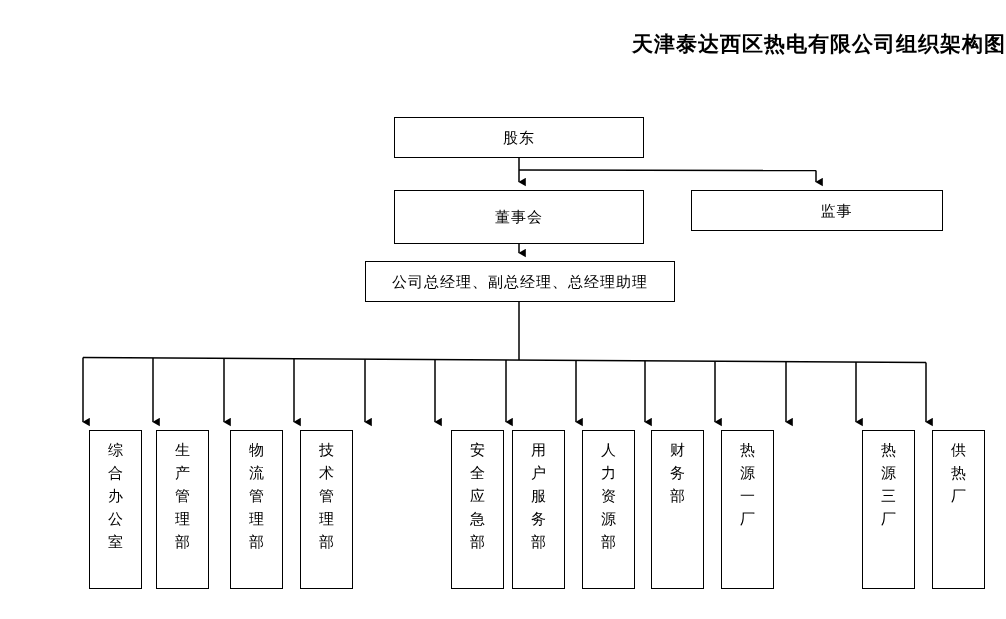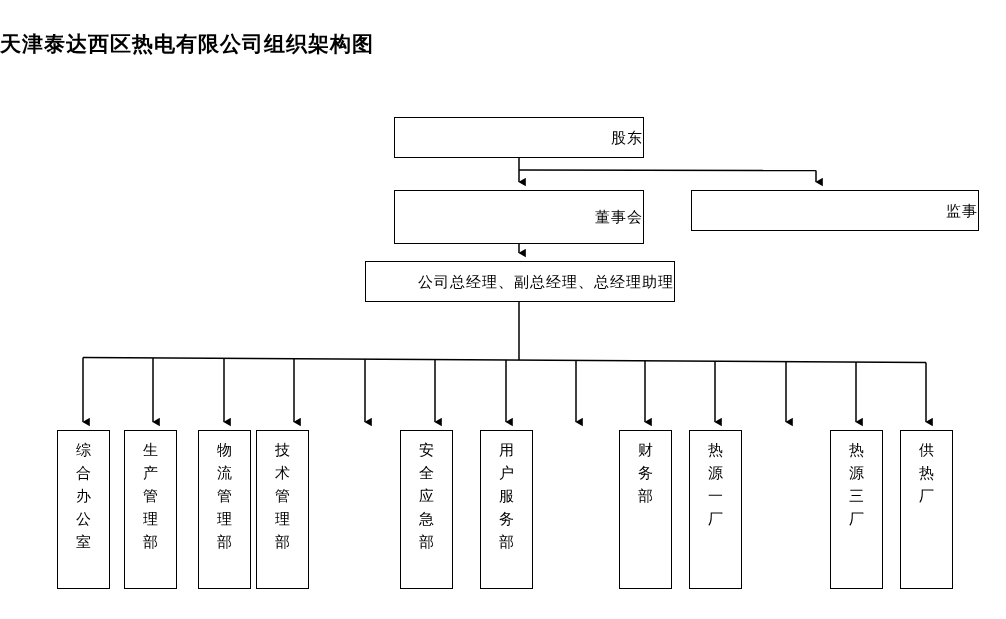--- a/index.html
+++ b/index.html
@@ -33,21 +33,21 @@
     height: 619px;
     z-index: 1;
   }
 
   
   .chart-title {
     position: absolute;
     left: 0;
     top: 30px;
     width: 1006px;
-    text-align: left;
+    text-align: right;
     font-family: "DejaVu Serif", "Liberation Serif", serif;
     font-size: 21px;
     font-weight: bold;
     letter-spacing: 1px;
     line-height: 28px;
     white-space: nowrap;
     z-index: 3;
   }
 
   
@@ -56,51 +56,52 @@
     box-sizing: border-box;
     border: 1.4px solid #000000;
     background: #ffffff;
     z-index: 2;
   }
 
   
   .node.horiz {
     display: flex;
     align-items: center;
-    justify-content: flex-end;
+    justify-content: center;
   }
   .node.horiz .node-label {
     font-family: "DejaVu Serif", "Liberation Serif", serif;
     font-size: 15px;
     line-height: 20px;
     letter-spacing: 1px;
     white-space: nowrap;
   }
 
   
   .node.vert {
     display: flex;
     align-items: flex-start;
     justify-content: center;
     padding-top: 8px;
+    margin-left: 32px;
   }
   .node.vert .node-label {
     font-family: "DejaVu Serif", "Liberation Serif", serif;
     font-size: 15px;
     line-height: 23px;
     width: 17px;
     text-align: center;
     word-break: break-all;
     white-space: normal;
   }
 
   
   #node-shareholders     { left: 394px; top: 117px; width: 250px; height: 41px; }
   #node-board            { left: 394px; top: 190px; width: 250px; height: 54px; }
-  #node-supervisor       { left: 691px; top: 190px; width: 288px; height: 41px; padding-left: 39px; }
+  #node-supervisor       { left: 691px; top: 190px; width: 252px; height: 41px; padding-left: 39px; }
   #node-management       { left: 365px; top: 261px; width: 310px; height: 41px; }
 
   .dept {
     top: 430px;
     width: 53px;
     height: 159px;
   }
 </style>
 </head>
 <body>
@@ -166,29 +167,32 @@
 
   <div class="node vert dept" style="left:57px">
     <span class="node-label">综合办公室</span>
   </div>
   <div class="node vert dept" style="left:124px">
     <span class="node-label">生产管理部</span>
   </div>
   <div class="node vert dept" style="left:198px">
     <span class="node-label">物流管理部</span>
   </div>
-  <div class="node vert dept" style="left:256px">
+  <div class="node vert dept" style="left:268px">
     <span class="node-label">技术管理部</span>
   </div>
-  <div class="node vert dept" style="left:400px">
+  <div class="node vert dept" style="left:419px">
     <span class="node-label">安全应急部</span>
   </div>
   <div class="node vert dept" style="left:480px">
     <span class="node-label">用户服务部</span>
   </div>
+  <div class="node vert dept" style="left:550px">
+    <span class="node-label">人力资源部</span>
+  </div>
   <div class="node vert dept" style="left:619px">
     <span class="node-label">财务部</span>
   </div>
   <div class="node vert dept" style="left:689px">
     <span class="node-label">热源一厂</span>
   </div>
   <div class="node vert dept" style="left:830px">
     <span class="node-label">热源三厂</span>
   </div>
   <div class="node vert dept" style="left:900px">

